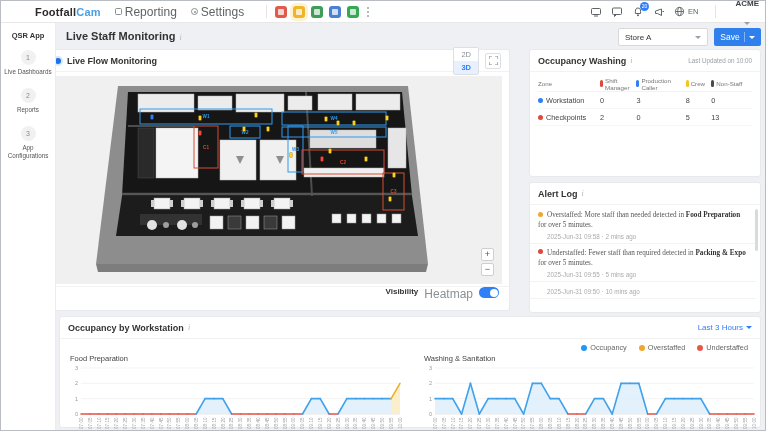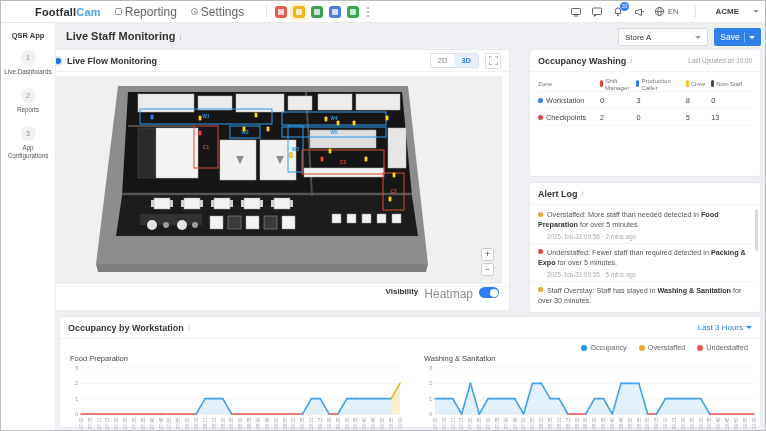--- a/index.html
+++ b/index.html
@@ -20,21 +20,21 @@
   .app-icon::after{content:"";position:absolute;left:3px;top:3px;right:3px;bottom:3px;background:rgba(255,255,255,.75);border-radius:1px;}
   .app-icon.active{box-shadow:0 0 0 3px #fdf3d0;}
   .dots-icon{width:10px;height:12px;position:relative;margin-left:4px;}
   .dots-icon::after{content:"";position:absolute;left:4px;top:1px;width:2px;height:2px;background:#9aa0a6;border-radius:50%;box-shadow:0 4px 0 #9aa0a6,0 8px 0 #9aa0a6;}
   .top-right{margin-left:auto;display:flex;align-items:center;gap:9px;}
   .tr-ic{width:12px;height:12px;display:inline-block;}
   .tr-ic svg{display:block;}
   .bell-wrap{position:relative;}
   .badge{position:absolute;top:-4px;right:-5px;min-width:9px;height:9px;border-radius:5px;background:#2f7ff6;color:#fff;font-size:5px;line-height:9px;text-align:center;padding:0 1px;}
   .lang{display:flex;align-items:center;gap:3px;font-size:7.5px;color:#5f6368;}
-  .account{display:flex;align-items:center;gap:14px;font-size:8px;color:#3c4043;font-weight:bold;margin-left:2px;cursor:pointer;}
+  .account{display:flex;align-items:center;gap:14px;font-size:8px;color:#3c4043;font-weight:bold;margin-left:2px;cursor:pointer;flex-direction:column;}
   .chev{width:0;height:0;border-left:3px solid transparent;border-right:3px solid transparent;border-top:3.5px solid #9aa0a6;display:inline-block;}
   
   .sidebar{position:absolute;left:0;top:22px;width:55px;height:409px;background:#fff;border-right:1px solid #ececec;padding-top:8px;z-index:4;}
   .side-title{font-size:7.5px;font-weight:bold;color:#333;text-align:center;margin-bottom:10px;}
   .side-item{display:flex;flex-direction:column;align-items:center;margin-bottom:12px;cursor:pointer;}
   .side-circle{width:15px;height:15px;border-radius:50%;background:#f1f1f1;color:#8a8a8a;font-size:7px;line-height:15px;text-align:center;margin-bottom:3px;}
   .side-label{font-size:6.3px;color:#555;text-align:center;line-height:1.25;max-width:50px;}
   
   .page-title{position:absolute;left:65px;top:29px;font-size:11px;font-weight:bold;color:#333;}
   .info-i{display:inline-block;font-size:8px;color:#b3b3b3;font-family:"Liberation Serif",serif;font-style:italic;margin-left:4px;font-weight:normal;}
@@ -43,21 +43,21 @@
   .save-btn{position:absolute;left:713px;top:27px;width:47px;height:18px;background:#2f80ed;border-radius:2px;display:flex;align-items:center;justify-content:center;gap:4px;color:#fff;font-size:8.5px;cursor:pointer;}
   .save-btn .sep{width:1px;height:10px;background:rgba(255,255,255,.4);}
   .save-btn .chev{border-top-color:#fff;}
   
   .panel{position:absolute;background:#fff;border:1px solid #e7e9ec;border-radius:3px;}
   .panel-head{height:22px;display:flex;align-items:center;padding:0 8px;border-bottom:1px solid #f2f2f2;}
   .p-title{font-size:9px;font-weight:bold;color:#333;}
   .live-dot{width:6px;height:6px;border-radius:50%;background:#1a73e8;box-shadow:0 0 0 2px #d7e6fc;margin-right:6px;}
   
   #live-flow{left:45px;top:48px;width:464px;height:262px;}
-  .seg{margin-left:auto;display:flex;border:1px solid #dcdfe3;border-radius:2px;overflow:hidden;}
+  .seg{margin-left:auto;display:flex;border:1px solid #dcdfe3;border-radius:2px;overflow:hidden;flex-direction:column;}
   .seg-btn{font-size:7.5px;padding:2px 7px;color:#8a8f94;background:#fff;cursor:pointer;}
   .seg-btn.active{background:#e8f0fd;color:#2f7ff6;font-weight:bold;}
   .expand-btn{width:16px;height:16px;border:1px solid #dcdfe3;border-radius:2px;margin-left:6px;display:flex;align-items:center;justify-content:center;cursor:pointer;}
   .map-area{position:absolute;left:7px;top:26px;right:7px;height:208px;background:#f0f0f1;overflow:hidden;}
   .map-zoom{position:absolute;right:8px;bottom:8px;display:flex;flex-direction:column;gap:2px;}
   .zoom-btn{width:13px;height:13px;background:#fff;border:1px solid #cfcfcf;border-radius:2px;font-size:9px;line-height:11px;text-align:center;color:#555;cursor:pointer;}
   .lf-foot{position:absolute;left:0;right:0;bottom:0;height:24px;border-top:1px solid #f2f2f2;display:flex;justify-content:flex-end;gap:6px;padding:0 10px;}
   .vis-label{font-size:8px;font-weight:bold;color:#333;}
   .hm-label{font-size:12px;color:#8a8f94;}
   .toggle{width:20px;height:11px;border-radius:6px;background:#2f7ff6;position:relative;cursor:pointer;}
@@ -71,21 +71,21 @@
   .col-label{font-size:6.2px;color:#777;display:flex;align-items:center;gap:2px;}
   .col-mark{width:3px;height:7px;border-radius:1.5px;display:inline-block;flex:none;}
   .sum-row.body{border-bottom:1px solid #f7f7f7;}
   .zone-cell{font-size:7.3px;color:#444;display:flex;align-items:center;gap:3px;}
   .zone-dot{width:5px;height:5px;border-radius:50%;flex:none;}
   .val-cell{font-size:7.3px;color:#444;}
   
   #alert-log{left:528px;top:181px;width:232px;height:131px;}
   .alert-list{position:absolute;left:0;right:4px;top:23px;bottom:2px;overflow:hidden;}
   .alert-item{padding:4px 8px 3px 8px;border-bottom:1px solid #f3f3f3;}
-  .alert-text{font-size:7.2px;color:#555;line-height:1.45;margin:0;}
+  .alert-text{font-size:7.2px;color:#555;line-height:1.45;margin:0;font-family:Liberation Serif, serif;}
   .alert-dot{display:inline-block;width:5px;height:5px;border-radius:50%;margin-right:4px;position:relative;top:-0.5px;}
   .alert-text b{color:#333;}
   .alert-time{font-size:6.3px;color:#ababab;margin-top:2px;padding-left:9px;}
   .faux-scroll{position:absolute;right:2px;top:26px;width:3px;height:42px;background:#dadada;border-radius:2px;}
   
   #occ-work{left:58px;top:315px;width:702px;height:112px;}
   .range-link{margin-left:auto;font-size:8px;color:#2f7ff6;display:flex;align-items:center;gap:3px;cursor:pointer;}
   .range-link .chev{border-top-color:#2f7ff6;}
   .legend{position:absolute;right:12px;top:26px;display:flex;gap:12px;align-items:flex-end;}
   .legend-item{display:flex;align-items:center;gap:3px;font-size:7.3px;color:#666;cursor:pointer;}
@@ -381,21 +381,20 @@
     <div class="alert-list" id="alert-list">
         <div class="alert-item">
           <p class="alert-text"><span class="alert-dot" style="background: rgb(240, 166, 47);"></span>Overstaffed: More staff than needed detected in <b>Food Preparation</b> for over 5 minutes.</p>
           <div class="alert-time">2025-Jun-31 09:58  ·  2 mins ago</div>
         </div>
         <div class="alert-item">
           <p class="alert-text"><span class="alert-dot" style="background: rgb(224, 73, 58);"></span>Understaffed: Fewer staff than required detected in <b>Packing &amp; Expo</b> for over 5 minutes.</p>
           <div class="alert-time">2025-Jun-31 09:55  ·  5 mins ago</div>
         </div>
         <div class="alert-item">
-          <p class="alert-text"><span class="alert-dot" style="background: rgb(240, 166, 47);"></span>Staff Overstay: Staff has stayed in <b>Washing &amp; Sanitation</b> for over 30 minutes.</p>
           <div class="alert-time">2025-Jun-31 09:50  ·  10 mins ago</div>
         </div>
       </div>
     <div class="faux-scroll"></div>
   </div>
 
   <div class="panel" id="occ-work">
     <div class="panel-head">
       <span class="p-title">Occupancy by Workstation</span>
       <span class="info-i">i</span>

